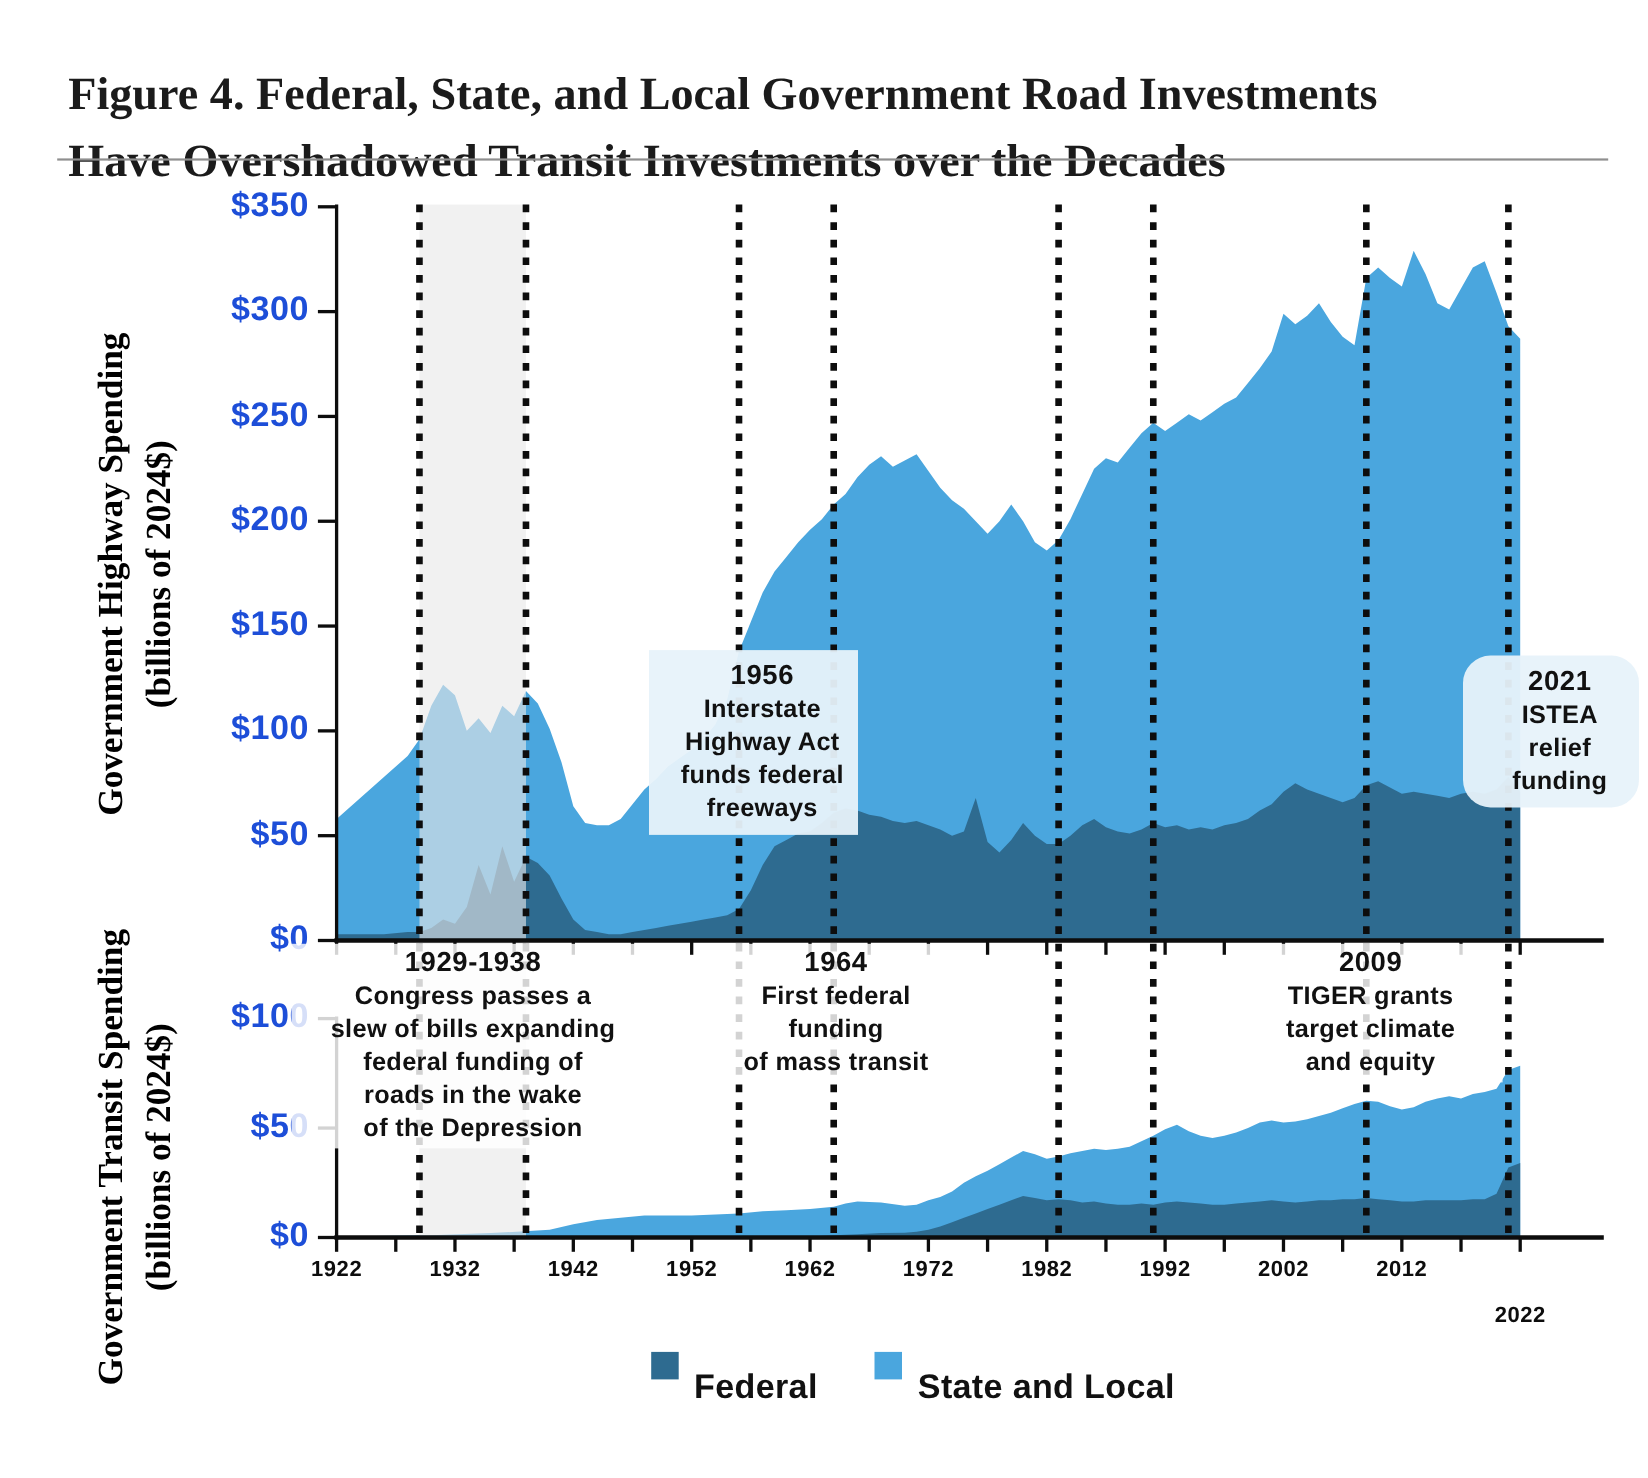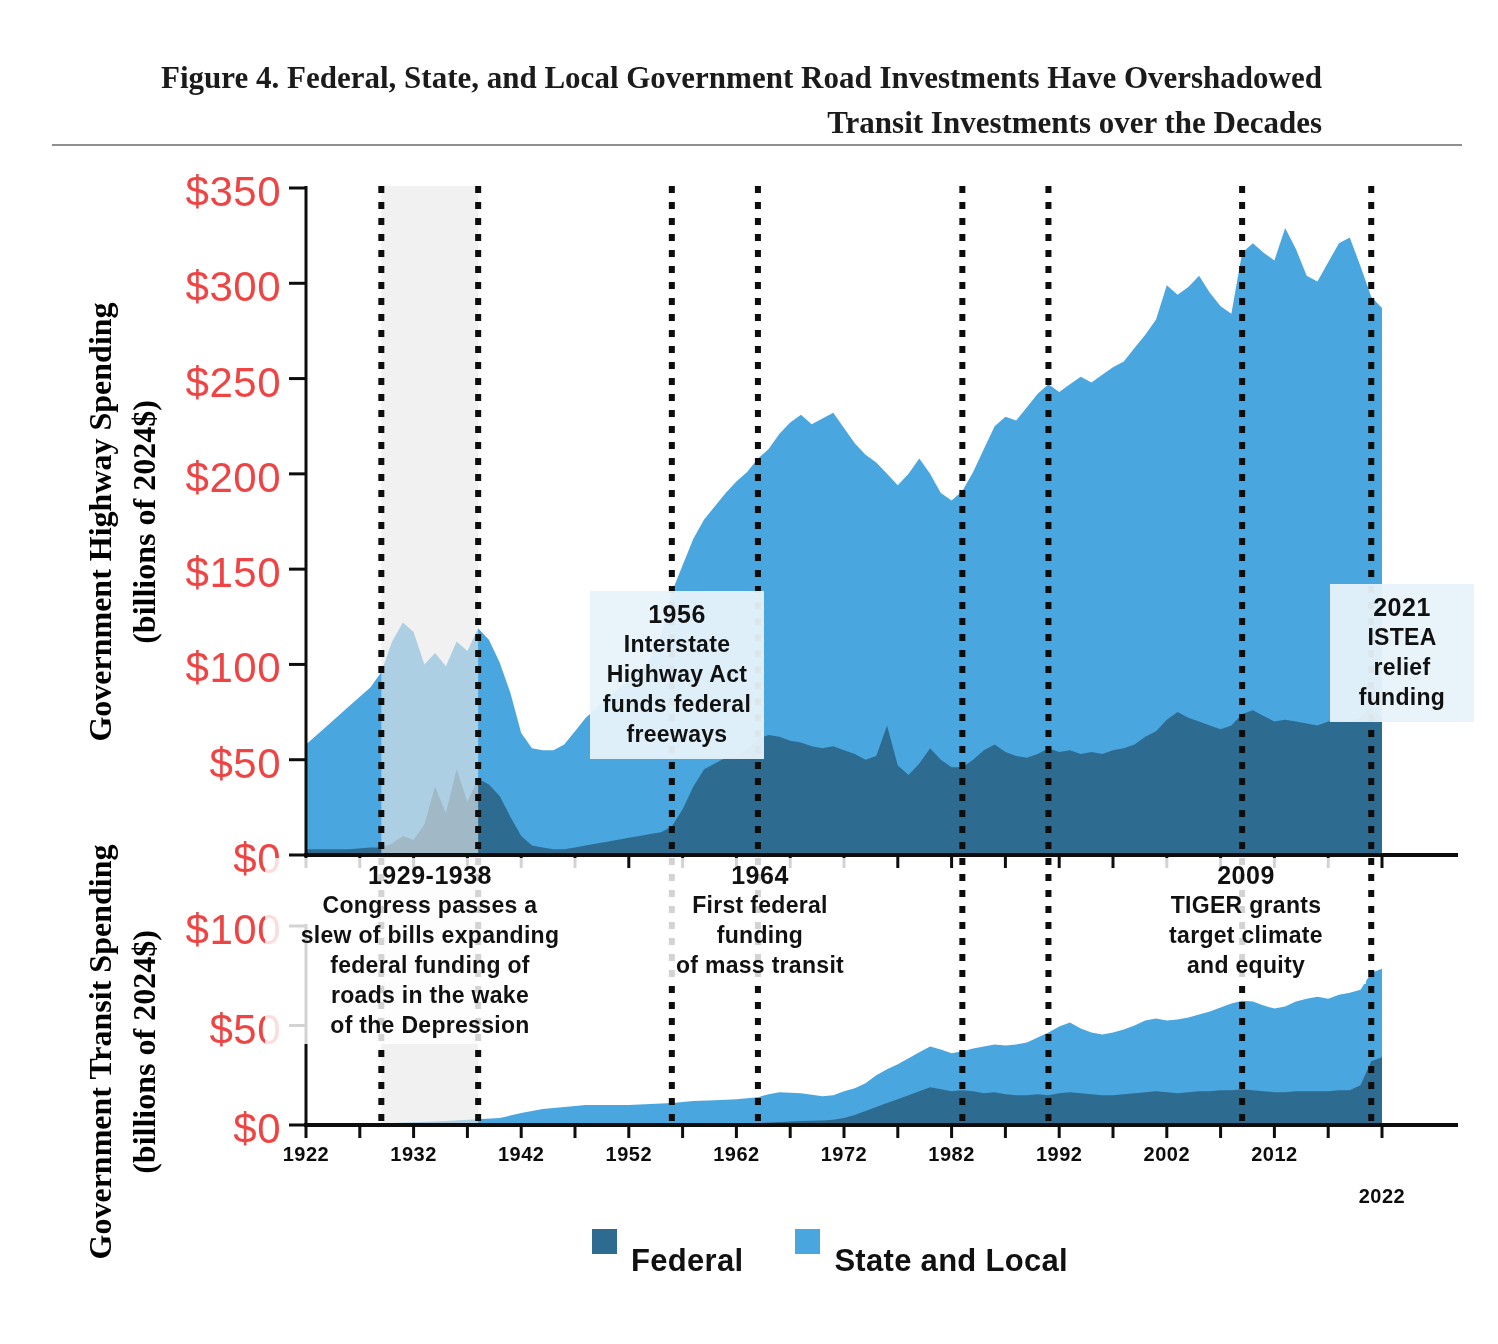--- a/index.html
+++ b/index.html
@@ -1,39 +1,39 @@
 <!DOCTYPE html>
 <html><head>
 <meta charset="utf-8">
 <style>
   html,body{margin:0;padding:0;background:#fff;}
   #page{position:relative;width:1498px;height:1344px;background:#fff;overflow:hidden;
         font-family:"Liberation Sans",sans-serif;}
   
   #green-bar{position:absolute;left:52px;top:41px;width:1410px;height:8px;}
   #figure-title{position:absolute;left:62px;top:56px;width:1260px;
-        font-family:"Liberation Serif",serif;font-weight:bold;font-size:31px;
-        line-height:1.45;color:#1b1b1b;text-align:right;}
+        font-family:"Liberation Serif",serif;font-weight:bold;font-size:42px;
+        line-height:1.45;color:#1b1b1b;}
   #title-divider{position:absolute;left:52px;top:144px;width:1410px;height:2px;background:#8f8f8f;}
   
   #chart-svg{position:absolute;left:0;top:0;z-index:1;}
   
-  .ylab{position:absolute;z-index:2;width:150px;text-align:right;font-weight:normal;
-        font-size:42px;color:#ef4444;letter-spacing:0.5px;}
+  .ylab{position:absolute;z-index:2;width:150px;text-align:right;font-weight:bold;
+        font-size:31px;color:#1d4ed8;letter-spacing:0.5px;}
   .xlab{position:absolute;z-index:2;width:130px;text-align:center;font-weight:bold;
         font-size:20px;color:#0d0d0d;letter-spacing:0.5px;}
   .vlabel{position:absolute;z-index:2;white-space:nowrap;
         transform:translate(-50%,-50%) rotate(-90deg);
         font-family:"Liberation Serif",serif;font-weight:bold;font-size:32px;color:#000;}
   
   .event{position:absolute;z-index:3;text-align:center;color:#111;
         font-size:23px;font-weight:bold;line-height:30px;letter-spacing:0.3px;}
   .event .ev-year{font-size:25px;font-weight:bold;letter-spacing:0.5px;}
   .event.gap{background:rgba(255,255,255,0.82);padding:2px 0 4px 0;}
-  .event.box{background:rgba(231,242,250,0.95);padding:8px 4px 10px 4px;}
+  .event.box{background:rgba(231,242,250,0.95);padding:8px 4px 10px 20px;}
   
   #legend{position:absolute;left:420px;top:1203px;width:820px;z-index:2;
         display:flex;justify-content:center;align-items:center;gap:52px;}
   .legend-item{display:flex;align-items:center;gap:14px;}
   .swatch{width:25px;height:25px;display:inline-block;}
   .legend-label{font-size:31px;font-weight:bold;color:#111;letter-spacing:0.3px;margin-top:40px;}
 </style>
 </head>
 <body>
 
@@ -149,21 +149,21 @@
       </div>
   </div>
   <div class="event gap" style="left:1126px;top:858px;width:240px;">
     <div class="ev-year">2009</div>
     <div>
         <div>TIGER grants</div>
         <div>target climate</div>
         <div>and equity</div>
       </div>
   </div>
-  <div class="event box" style="left:1330px;top:584px;width:136px;">
+  <div class="event box" style="left:1330px;top:596px;width:136px;border-radius:25px;">
     <div class="ev-year">2021</div>
     <div>
         <div>ISTEA</div>
         <div>relief</div>
         <div>funding</div>
       </div>
   </div>
 
   <div id="legend">
     <div class="legend-item">

